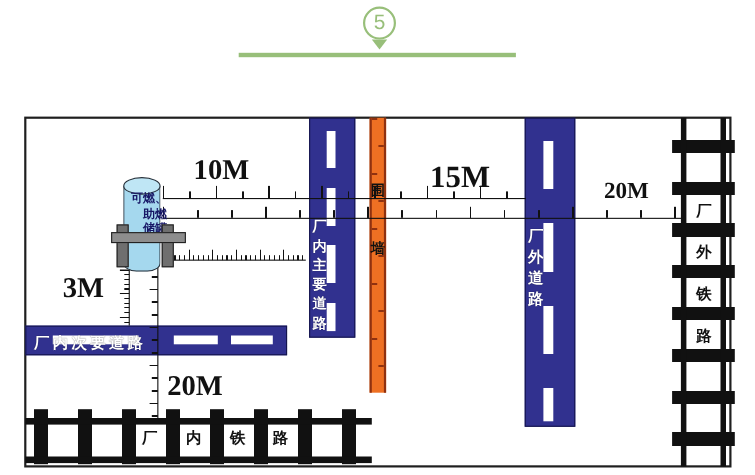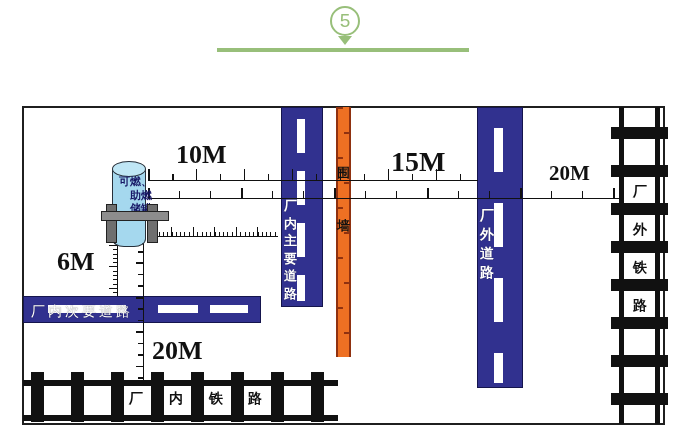--- a/index.html
+++ b/index.html
@@ -36,21 +36,21 @@
   .dash-h { position:absolute; top:305px; height:8px; background:#fff; }
   .dash-strip-main {
     position:absolute; left:297px; top:119px; width:8px; height:182px;
     background:repeating-linear-gradient(to bottom,#fff 0 34px,transparent 34px 52px);
   }
   .dash-strip-outer {
     position:absolute; left:494px; top:128px; width:9px; height:255px;
     background:repeating-linear-gradient(to bottom,#fff 0 44px,transparent 44px 75px);
   }
   .road-label-h {
-    position:absolute; left:31px; top:303px; color:#fff; font-size:14px; font-weight:normal;
+    position:absolute; left:31px; top:303px; color:#fff; font-size:14px; font-weight:bold;
     letter-spacing:3px; text-shadow:0 0 1px rgba(0,0,0,.65); white-space:nowrap;
   }
   .char-col { position:absolute; color:#fff; font-weight:bold; text-align:center; text-shadow:0 0 1px rgba(0,0,0,.6); }
   .col-main  { left:283px; top:197px; width:15px; font-size:13px; line-height:17.6px; }
   .col-outer { left:479px; top:206px; width:16px; font-size:14px; line-height:19px; }
   
   .wall {
     position:absolute; left:336px; top:107px; width:15px; height:250px;
     background-color:#ee7023;
     border-left:2px solid #8f3110; border-right:2px solid #8f3110;
@@ -185,21 +185,21 @@
 
   <div class="ruler-h ruler-top"></div>
   <div class="ruler-h ruler-mid"></div>
   <div class="ruler-h ruler-dense"></div>
   <div class="ruler-v ruler-5m"></div>
   <div class="ruler-v ruler-20m"></div>
 
   <div class="mlabel m-10">10M</div>
   <div class="mlabel m-15">15M</div>
   <div class="mlabel m-20r">20M</div>
-  <div class="mlabel m-5">6M</div>
+  <div class="mlabel m-5">3M</div>
   <div class="mlabel m-20b">20M</div>
 
   <div class="tank-body"></div>
   <div class="tank-top"></div>
   <div class="tank-text">
     <div>可燃、</div>
     <div>助燃</div>
     <div>储罐</div>
   </div>
   <div class="tank-leg leg-l"></div>

